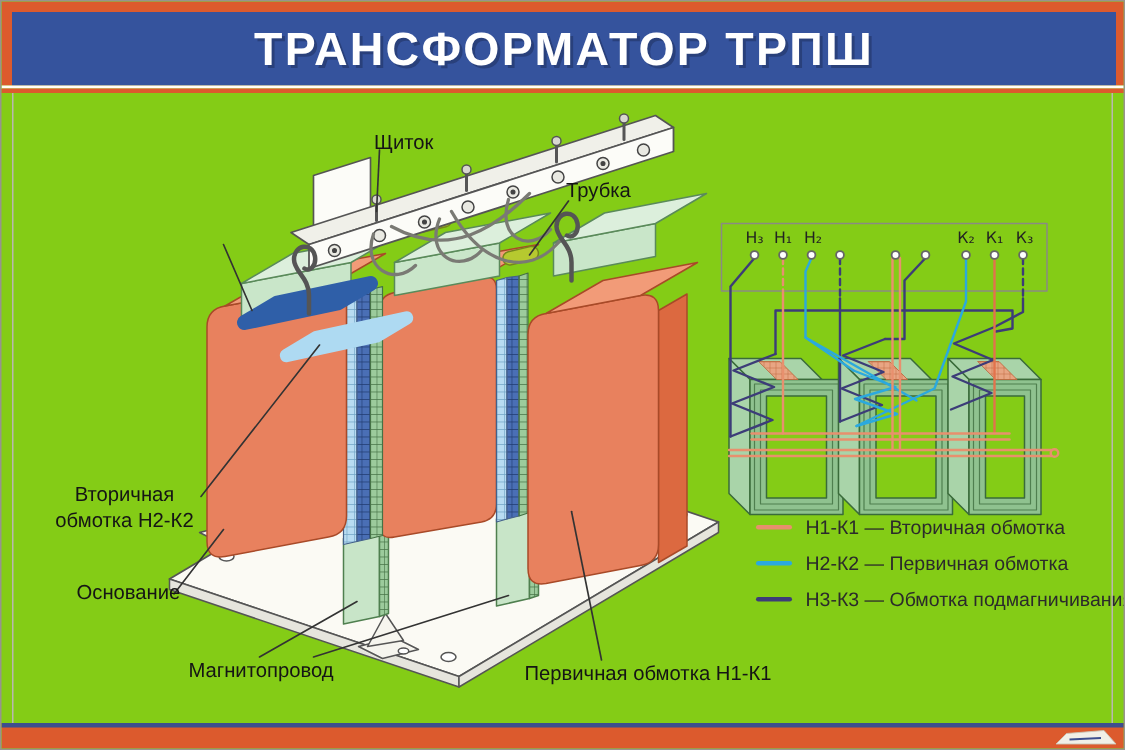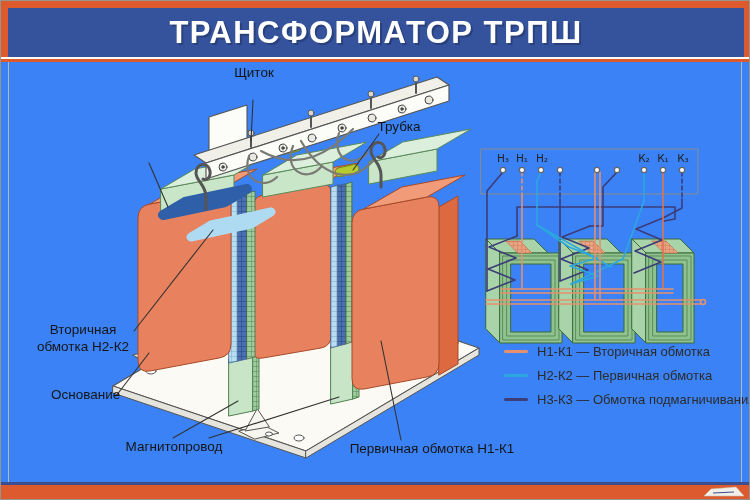--- a/index.html
+++ b/index.html
@@ -1,16 +1,16 @@
 <!DOCTYPE html>
 <html><head>
 <meta charset="utf-8">
 <style>
   html,body{margin:0;padding:0;}
-  .poster{position:relative;width:750px;height:500px;background:#3b82f6;overflow:hidden;
+  .poster{position:relative;width:750px;height:500px;background:#84cc16;overflow:hidden;
           font-family:"Liberation Sans",sans-serif;border:1px solid #97948E;box-sizing:border-box;}
   
   .header{position:absolute;top:0;left:0;width:750px;height:56px;background:#DC5A2D;}
   .titlebar{position:absolute;top:7px;left:7px;right:7px;bottom:0;background:#35539D;
             display:flex;align-items:center;justify-content:center;}
   .title{color:#fff;font-size:31px;font-weight:bold;letter-spacing:1.5px;
          text-shadow:2px 2px 0 rgba(20,30,60,.35);}
   .header-gap{position:absolute;top:56px;left:0;width:750px;height:2px;background:#FFFEF7;}
   .header-rule{position:absolute;top:58px;left:0;width:750px;height:3px;background:#DC5A2D;}
   
@@ -18,21 +18,21 @@
           border-top:3px solid #3D4E8E;box-sizing:content-box;}
   .logo{position:absolute;right:5px;bottom:2px;}
   
   .inner-frame{position:absolute;top:61px;left:7px;right:7px;bottom:17px;
                border-left:1px solid #B9B7B0;border-right:1px solid #B9B7B0;pointer-events:none;}
   
   .draw{position:absolute;left:0;top:0;}
   
   .lbl{position:absolute;font-size:13.5px;line-height:1.25;color:#151515;
        white-space:pre-line;text-align:center;}
-  #lbl-shield{left:218px;top:64px;width:70px;}
+  #lbl-shield{left:218px;top:86px;width:70px;text-align:right;}
   #lbl-tube{left:368px;top:118px;width:60px;}
   #lbl-magnetizing{left:38px;top:129px;width:118px;}
   #lbl-secondary{left:26px;top:321px;width:112px;}
   #lbl-base{left:50px;top:386px;width:90px;text-align:left;}
   #lbl-core{left:108px;top:438px;width:130px;}
   #lbl-primary{left:346px;top:440px;width:170px;text-align:center;white-space:nowrap;}
   
   .legend{position:absolute;left:503px;top:343px;}
   .legend-row{display:flex;align-items:center;margin-bottom:9px;}
   .dash{width:24px;height:3px;border-radius:2px;margin-right:9px;flex:0 0 auto;}

